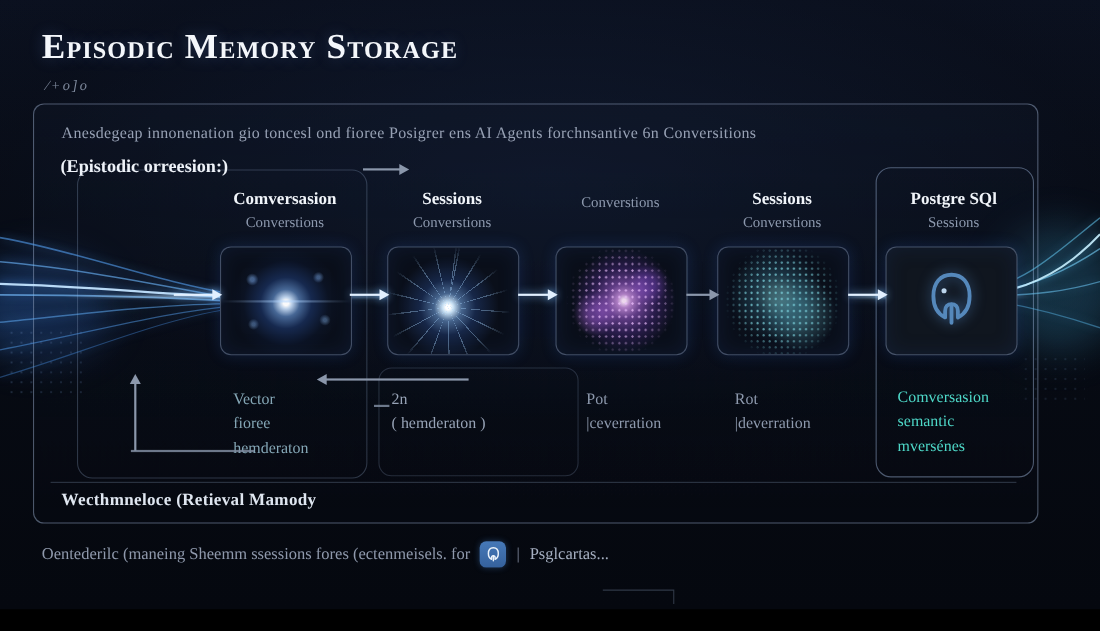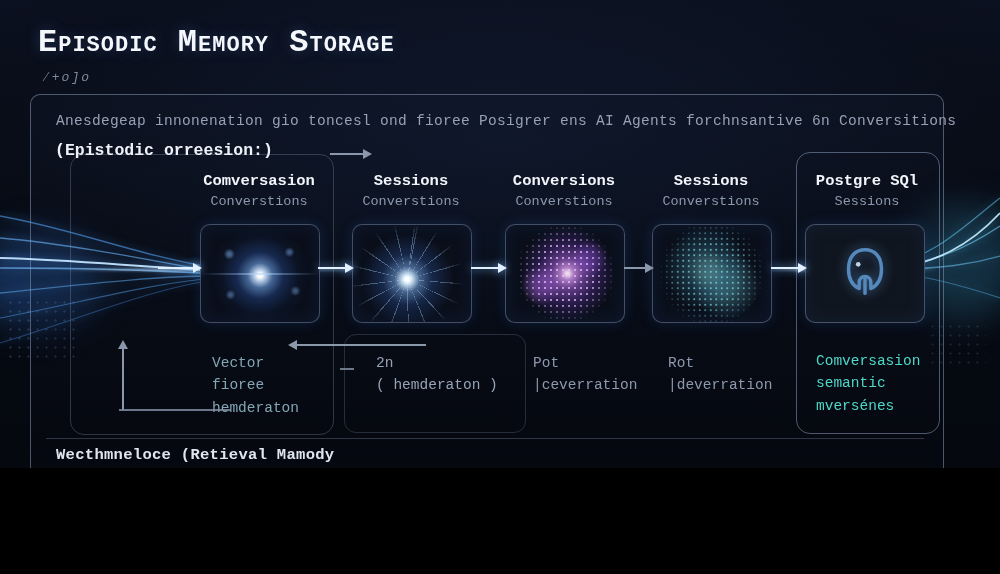--- a/index.html
+++ b/index.html
@@ -1,21 +1,21 @@
 <!DOCTYPE html>
 <html><head>
 <meta charset="utf-8">
 <style>
   html,body{margin:0;padding:0;background:#000;}
   .stage{
-    position:relative;width:1000px;height:468px;overflow:hidden;
+    position:relative;width:1000px;height:554px;overflow:hidden;
     background:
       radial-gradient(90% 70% at 50% 30%, rgba(20,32,58,.55) 0%, rgba(8,12,22,.2) 55%, rgba(0,0,0,.0) 75%),
       linear-gradient(180deg,#0b1120 0%,#070b14 45%,#05080f 100%);
-    font-family:Liberation Mono, monospace;color:#c7cfdd;
+    font-family:Liberation Serif, serif;color:#c7cfdd;
   }
   .stage::after{content:"";position:absolute;inset:0;pointer-events:none;
     background:radial-gradient(130% 120% at 50% 42%, transparent 62%, rgba(0,0,0,.45) 100%);}
   
   .page-title{position:absolute;left:38px;top:24px;margin:0;font-size:32px;font-weight:800;
     font-variant-caps:small-caps;letter-spacing:1px;color:#f4f7fb;
     text-shadow:0 0 14px rgba(120,165,255,.25);}
   .scribble{position:absolute;left:42px;top:70px;font-size:13px;color:#7e899c;
     letter-spacing:2px;font-style:italic;}
   
@@ -67,21 +67,21 @@
     radial-gradient(circle at 62% 62%, rgba(120,220,235,.3) 0 10%, transparent 36%);}
   .fx4::after{content:"";position:absolute;inset:0;
     background-image:radial-gradient(rgba(140,235,245,.75) .8px, transparent 1.25px);background-size:5.5px 5.5px;
     -webkit-mask-image:radial-gradient(circle at 50% 50%, #000 0 42%, transparent 70%);
     mask-image:radial-gradient(circle at 50% 50%, #000 0 42%, transparent 70%);opacity:.85;}
   .fx5{display:flex;align-items:center;justify-content:center;}
   .fx5 svg{filter:drop-shadow(0 0 6px rgba(90,150,220,.6));}
   
   .caption{position:absolute;top:352px;font-size:14.5px;line-height:1.55;z-index:2;}
   #cap1{left:212px;color:#84a6b5;}
-  #cap2{left:376px;color:#97a3b6;}
+  #cap2{left:356px;color:#97a3b6;}
   #cap3{left:533px;color:#8d99ad;}
   #cap4{left:668px;color:#8d99ad;}
   #cap5{left:816px;top:350px;color:#4ed8c8;}
   
   .ar{position:absolute;height:12px;color:#c9dcf1;z-index:3;}
   .ar .sh{position:absolute;left:0;right:8px;top:50%;height:2px;margin-top:-1px;background:currentColor;}
   .ar .hd{position:absolute;right:0;top:50%;margin-top:-5px;width:0;height:0;
     border-left:9px solid currentColor;border-top:5px solid transparent;border-bottom:5px solid transparent;}
   .ar.bright{color:#e2f0ff;filter:drop-shadow(0 0 4px rgba(130,195,255,.95));}
   .ar.gray{color:#8b97ab;}
@@ -162,21 +162,20 @@
 
   <div class="node-head" id="h1">
     <div class="node-title">Comversasion</div>
     <div class="node-sub">Converstions</div>
   </div>
   <div class="node-head" id="h2">
     <div class="node-title">Sessions</div>
     <div class="node-sub">Converstions</div>
   </div>
   <div class="node-head" id="h3">
-    <div class="node-title">Conversions</div>
     <div class="node-sub">Converstions</div>
   </div>
   <div class="node-head" id="h4">
     <div class="node-title">Sessions</div>
     <div class="node-sub">Converstions</div>
   </div>
   <div class="node-head" id="h5">
     <div class="node-title">Postgre SQl</div>
     <div class="node-sub">Sessions</div>
   </div>

